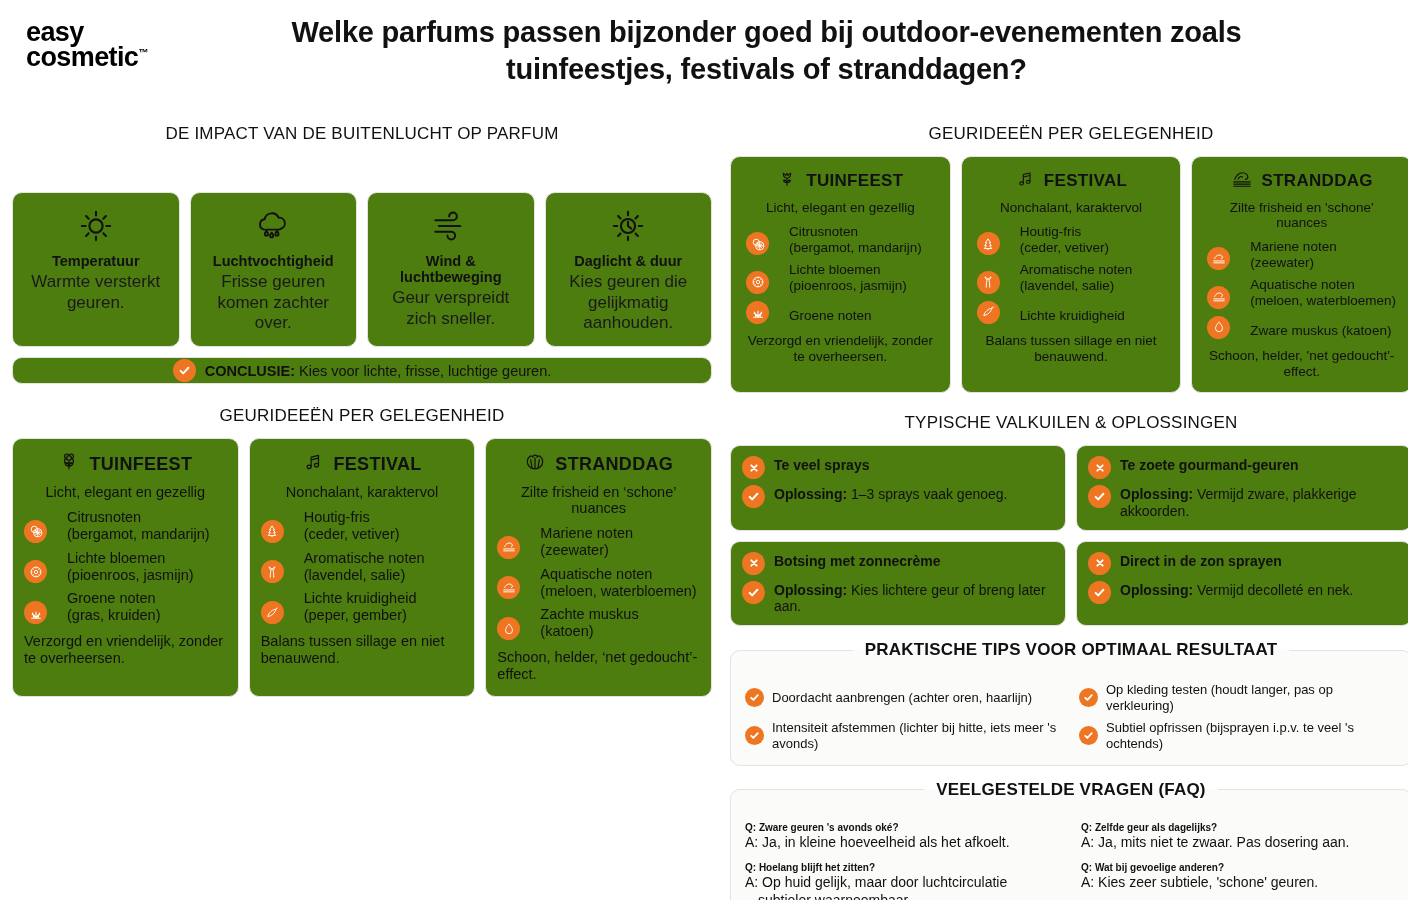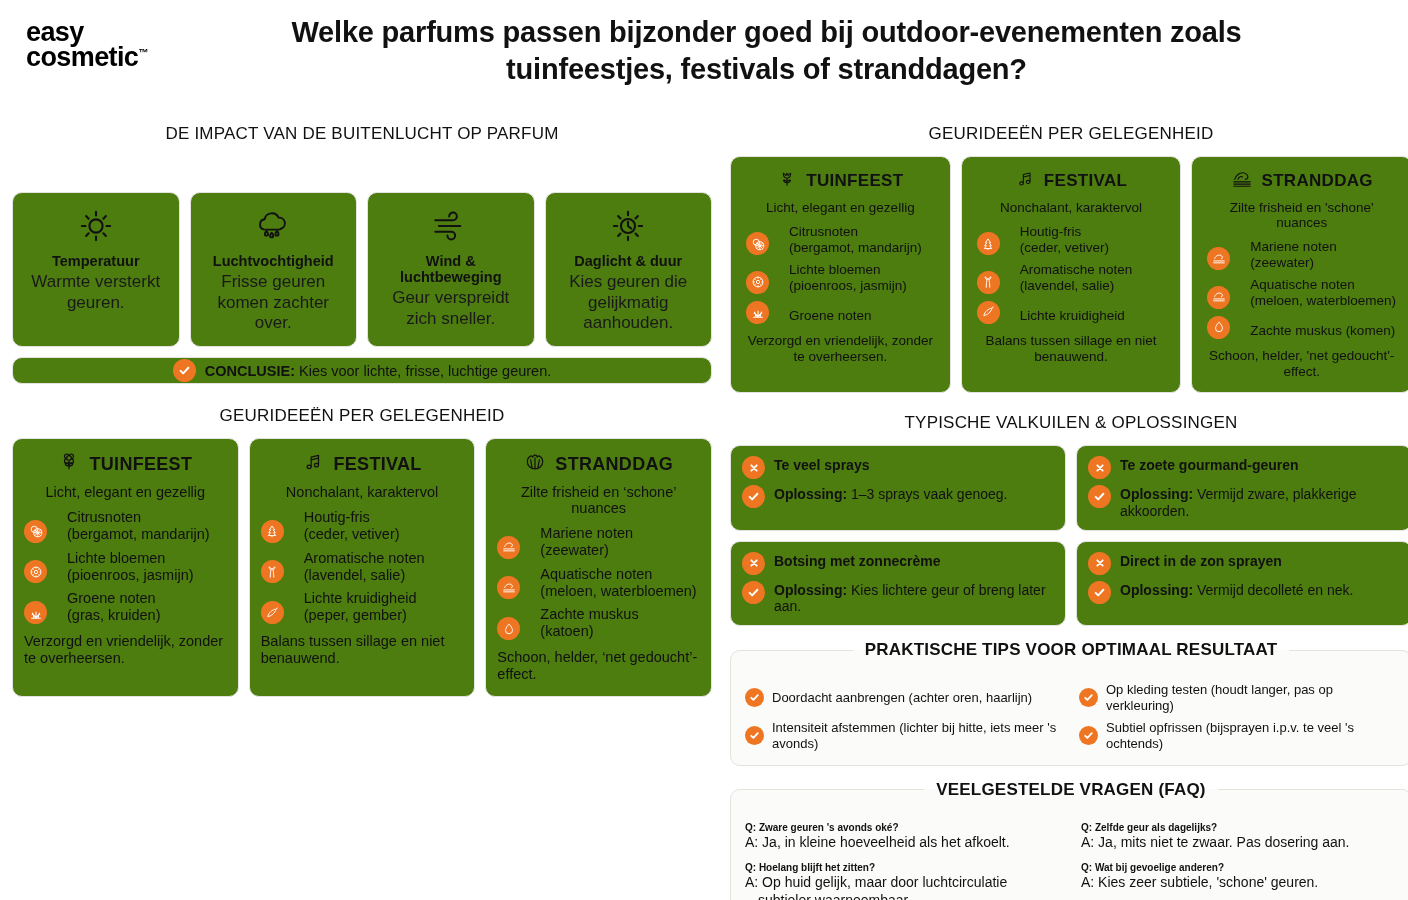--- a/index.html
+++ b/index.html
@@ -454,21 +454,21 @@
                   </svg>
               </span>
               <span class="occ-text"><span>Aquatische noten</span><br><span>(meloen, waterbloemen)</span></span>
             </li>
             <li class="occ-item">
               <span class="badge">
                 <svg width="14" height="14" viewBox="0 0 16 16" fill="none" stroke="#fff" stroke-width="1.1" stroke-linejoin="round">
                     <path d="M8 2.2s4 4.6 4 7.2a4 4 0 0 1-8 0c0-2.6 4-7.2 4-7.2z"></path>
                   </svg>
               </span>
-              <span class="occ-text"><span>Zachte muskus (komen)</span></span>
+              <span class="occ-text"><span>Zware muskus (katoen)</span></span>
             </li>
           </ul>
           <div class="occ-foot">Schoon, helder, 'net gedoucht'-effect.</div>
         </div>
       </div>
 
       <div class="sec-title" style="margin-top:20px;">TYPISCHE VALKUILEN &amp; OPLOSSINGEN</div>
       <div class="pit-grid">
 
         <div class="card pit-card">

